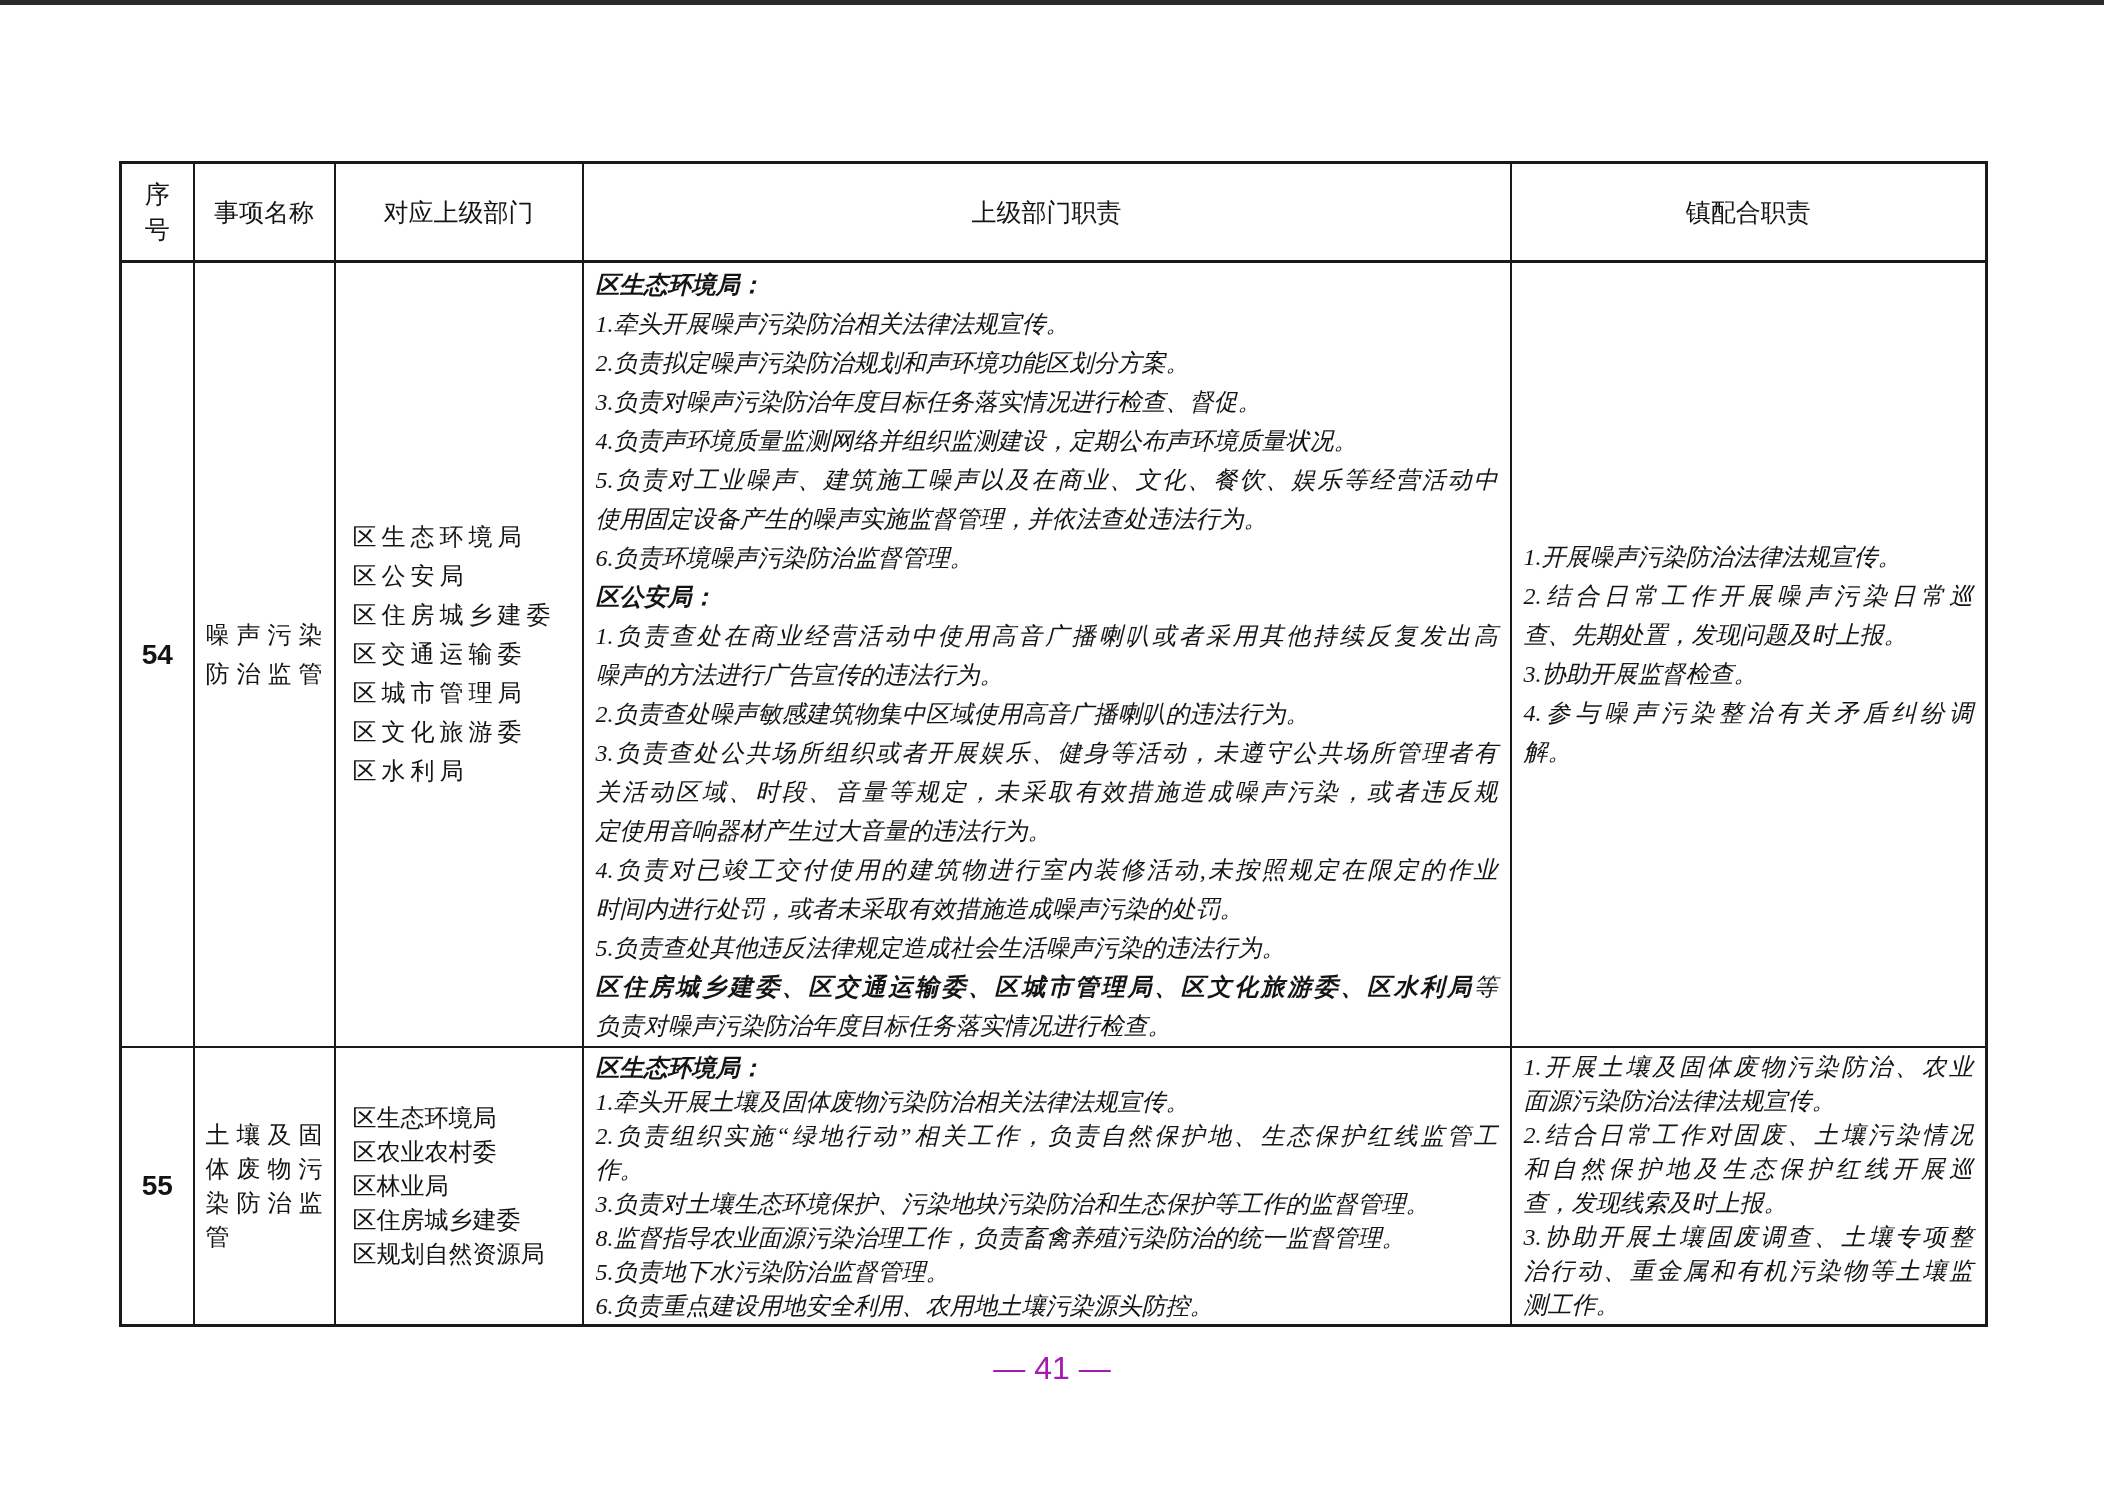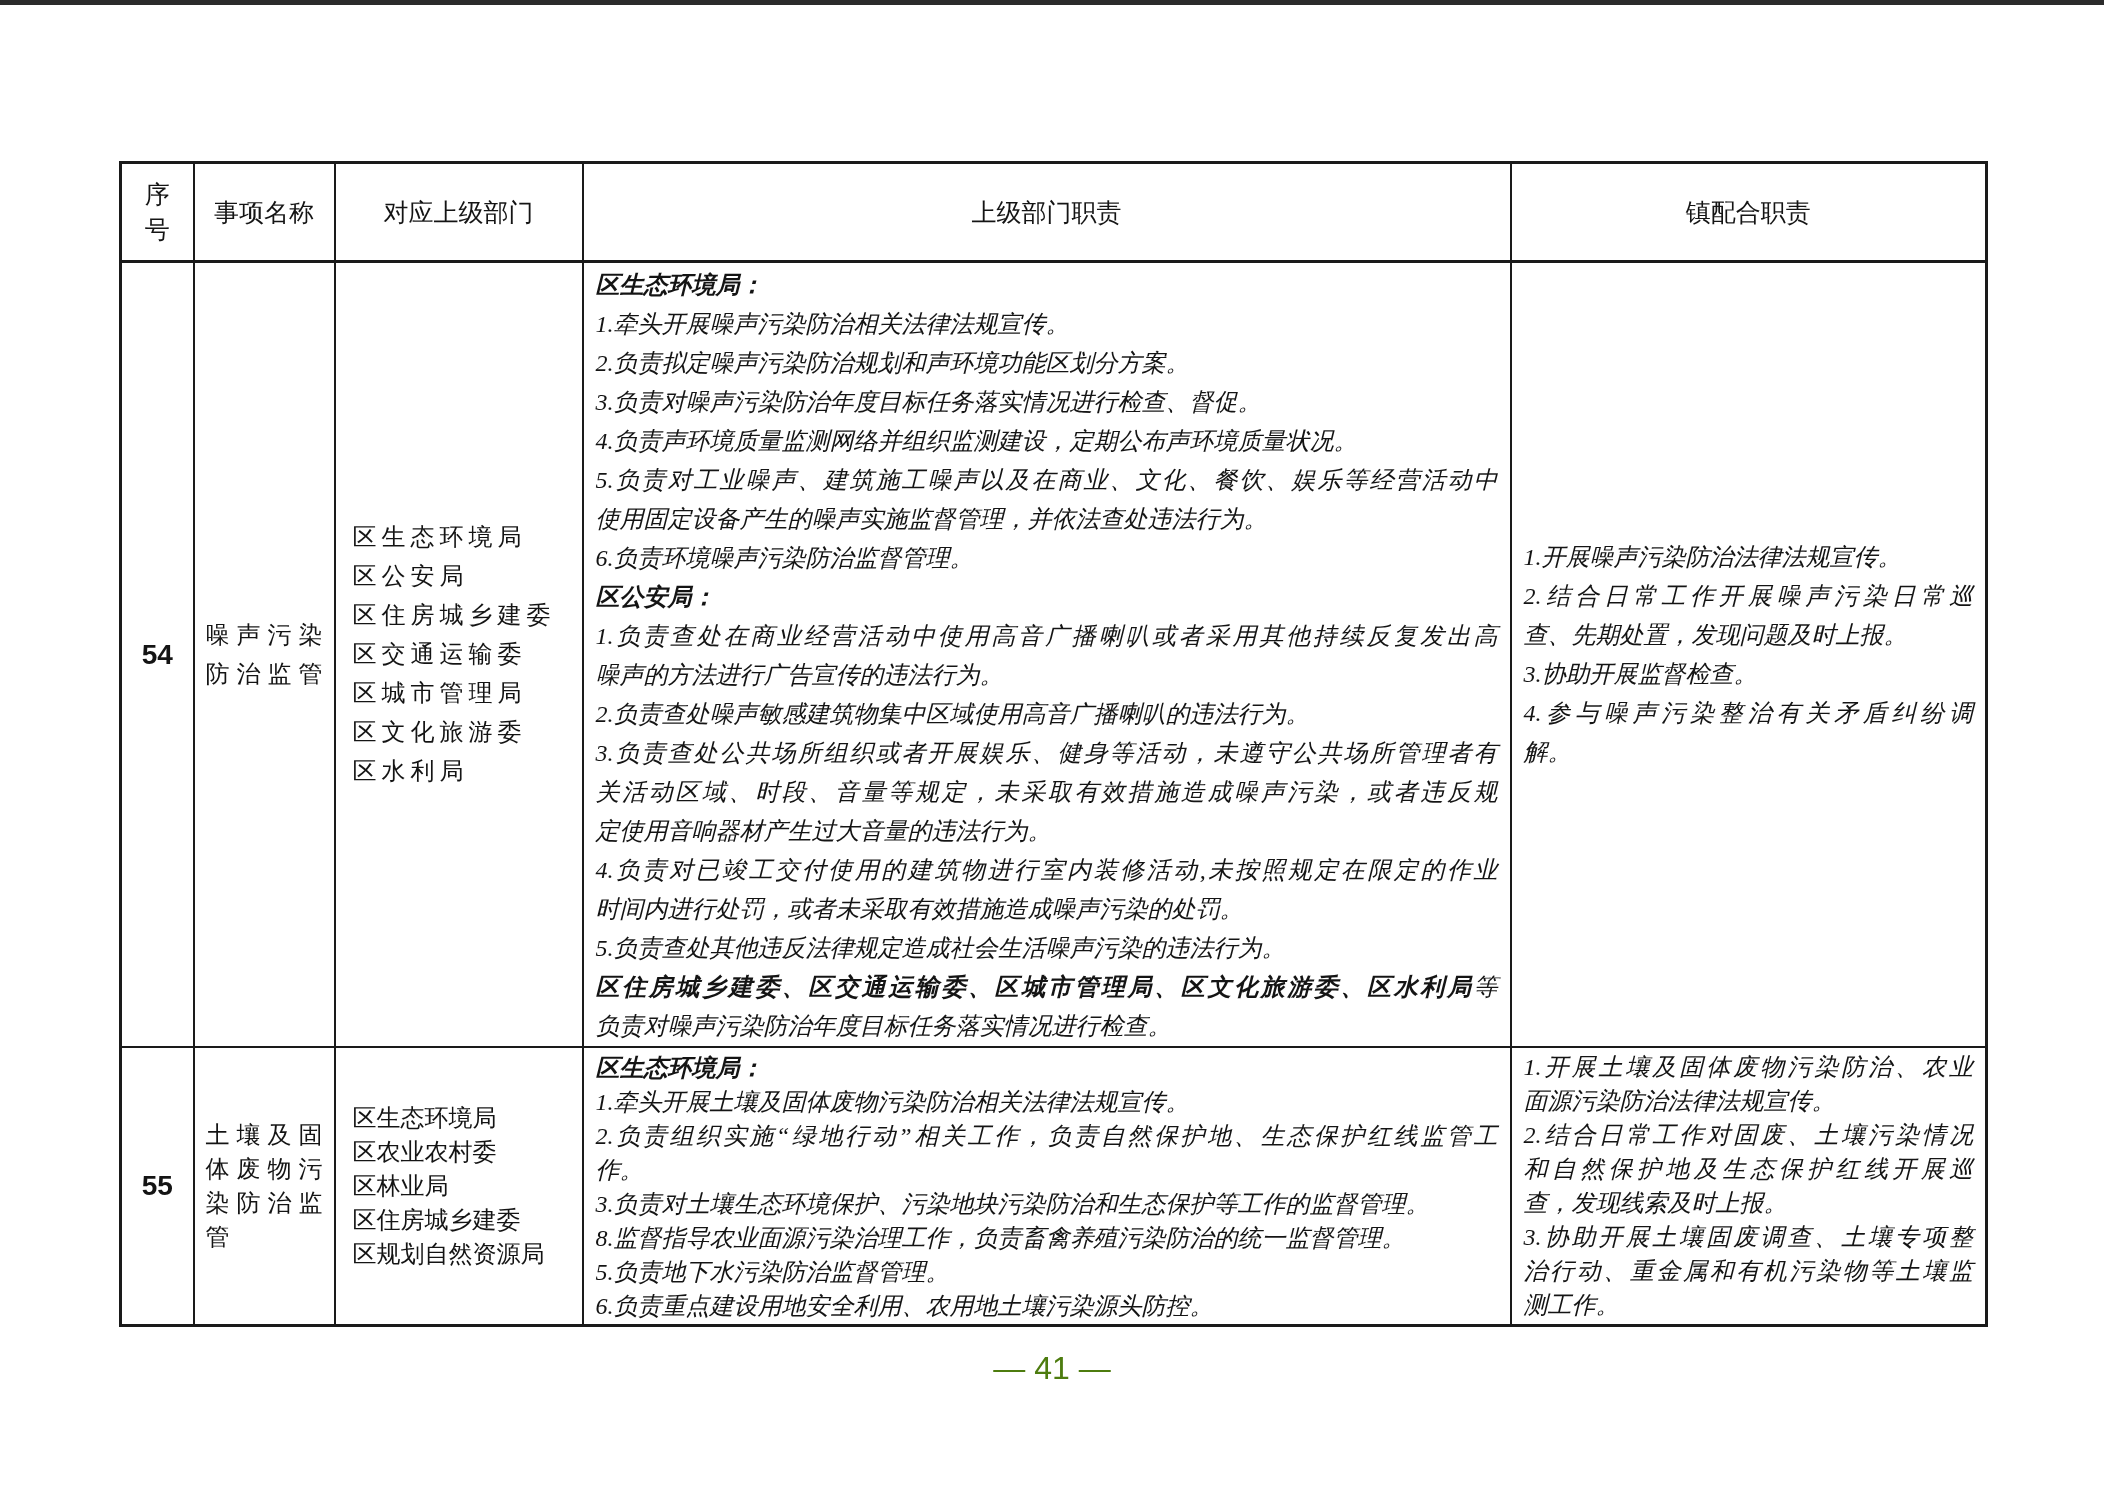--- a/index.html
+++ b/index.html
@@ -34,21 +34,21 @@
   .line, .dept-line { font-size:24px; }
   .row-0 .line, .row-0 .dept-line { line-height:39px; }
   .row-1 .line, .row-1 .dept-line { line-height:34px; }
   .line.fill { text-align:justify; text-align-last:justify; }
   .para { margin:0;font-style:italic; }
   .para.bold .line, span.bseg { font-weight:bold; }
   .row-0 .dept-line { letter-spacing:5px; }
 
   .pageno {
     position:absolute; left:0; top:1350px; width:2104px; text-align:center;
-    font-size:32px; color:#4d7c0f;
+    font-size:32px; color:#a21caf;
     font-family:"Liberation Sans","DejaVu Sans",sans-serif;
   }
 </style>
 </head>
 <body>
 
 <div class="topbar"></div>
 
 <table class="doc-table">
   <colgroup>

